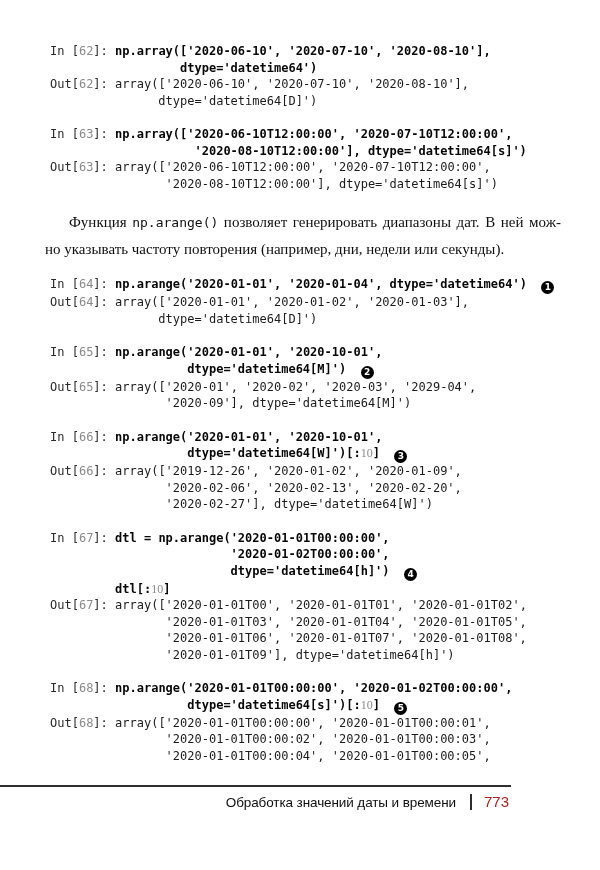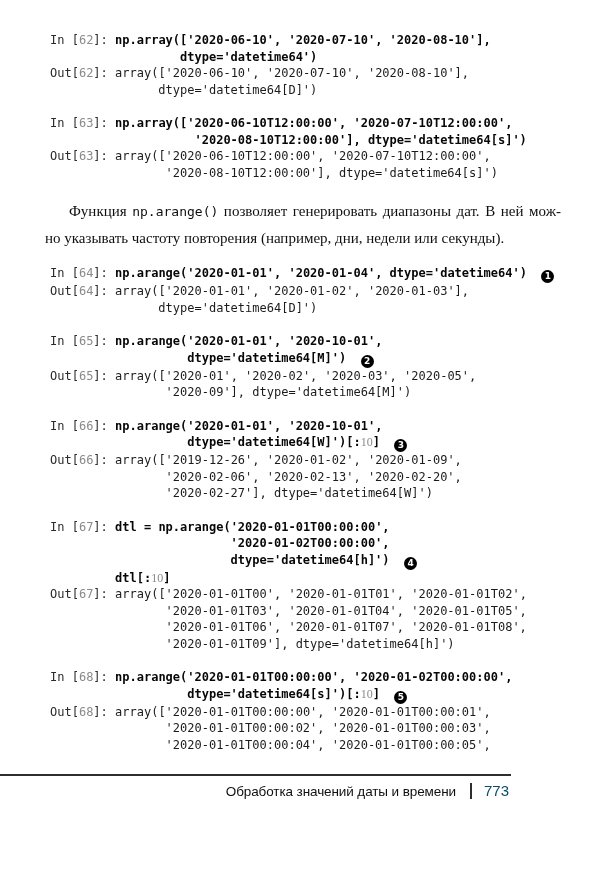--- a/index.html
+++ b/index.html
@@ -3,21 +3,21 @@
 <meta charset="utf-8">
 <style>
   html,body{margin:0;padding:0;background:#ffffff;}
   .page{
     position:relative;
     width:600px;height:870px;
     background:#ffffff;
     overflow:hidden;
     font-family:"Liberation Serif","DejaVu Serif",serif;
   }
-  .content{padding:32px 0 0 50px;}
+  .content{padding:43px 0 0 50px;}
   
   .code-block{margin:0 0 17px 0;}
   .line{
     white-space:pre;
     font-family:"DejaVu Sans Mono",monospace;
     font-size:12px;line-height:16.5px;
   }
   .line .p{color:#2a2a2a;}
   .line .n{color:#8a8a8a;}
   .line .i{font-weight:bold;color:#070707;}
@@ -54,21 +54,21 @@
   .footer-title{
     font-family:"Liberation Sans","DejaVu Sans",sans-serif;
     font-weight:normal;font-size:13.5px;color:#101010;letter-spacing:-0.1px;
   }
   .footer-divider{
     display:inline-block;width:2px;height:16px;background:#2e2e2e;
     margin:0 12px 0 14px;vertical-align:-3px;
   }
   .footer-page{
     font-family:"Liberation Sans","DejaVu Sans",sans-serif;
-    font-size:15px;color:#0c4a6e;margin-top:46px;
+    font-size:15px;color:#b91c1c;margin-top:46px;
   }
 </style>
 </head>
 <body>
 
 <div class="page">
   <div class="content">
 
   <div class="code-block">
         <div class="line"><span class="p">In [</span><span class="n">62</span><span class="p">]: </span><span class="i">np.array(['2020-06-10', '2020-07-10', '2020-08-10'],</span></div>
@@ -87,21 +87,21 @@
         <div class="para-line"><span class="t">но указывать частоту повторения (например, дни, недели или секунды).</span></div>
       </div>
       <div class="code-block">
         <div class="line"><span class="p">In [</span><span class="n">64</span><span class="p">]: </span><span class="i">np.arange('2020-01-01', '2020-01-04', dtype='datetime64')  </span><span class="marker">1</span></div>
         <div class="line"><span class="p">Out[</span><span class="n">64</span><span class="p">]: </span><span class="o">array(['2020-01-01', '2020-01-02', '2020-01-03'],</span></div>
         <div class="line"><span class="o">               dtype='datetime64[D]')</span></div>
       </div>
       <div class="code-block">
         <div class="line"><span class="p">In [</span><span class="n">65</span><span class="p">]: </span><span class="i">np.arange('2020-01-01', '2020-10-01',</span></div>
         <div class="line"><span class="i">                   dtype='datetime64[M]')  </span><span class="marker">2</span></div>
-        <div class="line"><span class="p">Out[</span><span class="n">65</span><span class="p">]: </span><span class="o">array(['2020-01', '2020-02', '2020-03', '2020-05',</span></div>
+        <div class="line"><span class="p">Out[</span><span class="n">65</span><span class="p">]: </span><span class="o">array(['2020-01', '2020-02', '2020-03', '2029-04',</span></div>
         <div class="line"><span class="o">                '2020-09'], dtype='datetime64[M]')</span></div>
       </div>
       <div class="code-block">
         <div class="line"><span class="p">In [</span><span class="n">66</span><span class="p">]: </span><span class="i">np.arange('2020-01-01', '2020-10-01',</span></div>
         <div class="line"><span class="i">                   dtype='datetime64[W]')[:</span><span class="s">10</span><span class="i">]  </span><span class="marker">3</span></div>
         <div class="line"><span class="p">Out[</span><span class="n">66</span><span class="p">]: </span><span class="o">array(['2019-12-26', '2020-01-02', '2020-01-09',</span></div>
         <div class="line"><span class="o">                '2020-02-06', '2020-02-13', '2020-02-20',</span></div>
         <div class="line"><span class="o">                '2020-02-27'], dtype='datetime64[W]')</span></div>
       </div>
       <div class="code-block">

